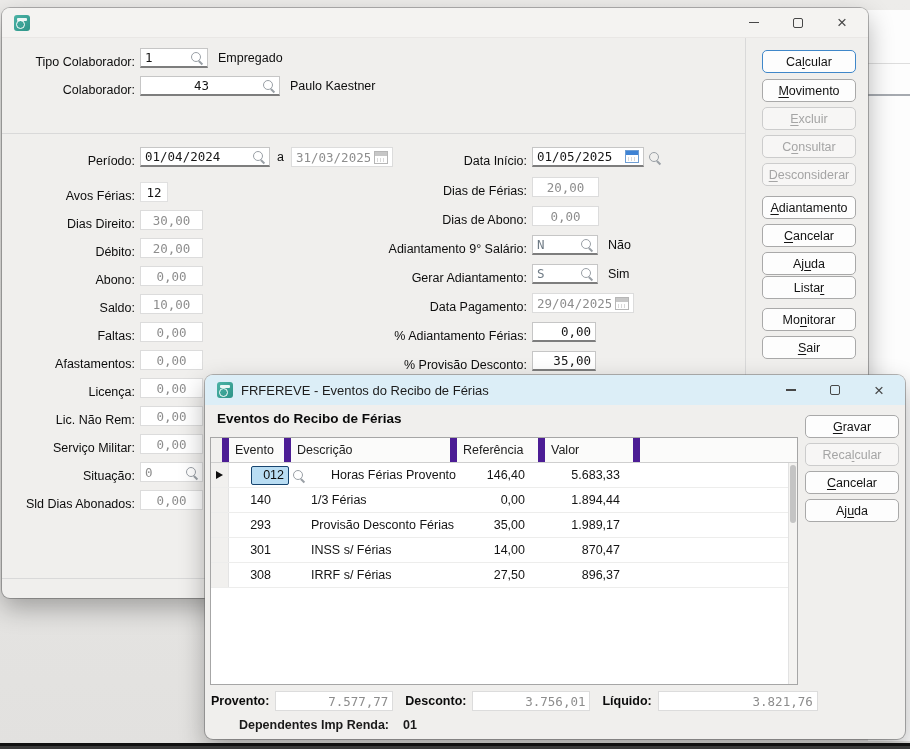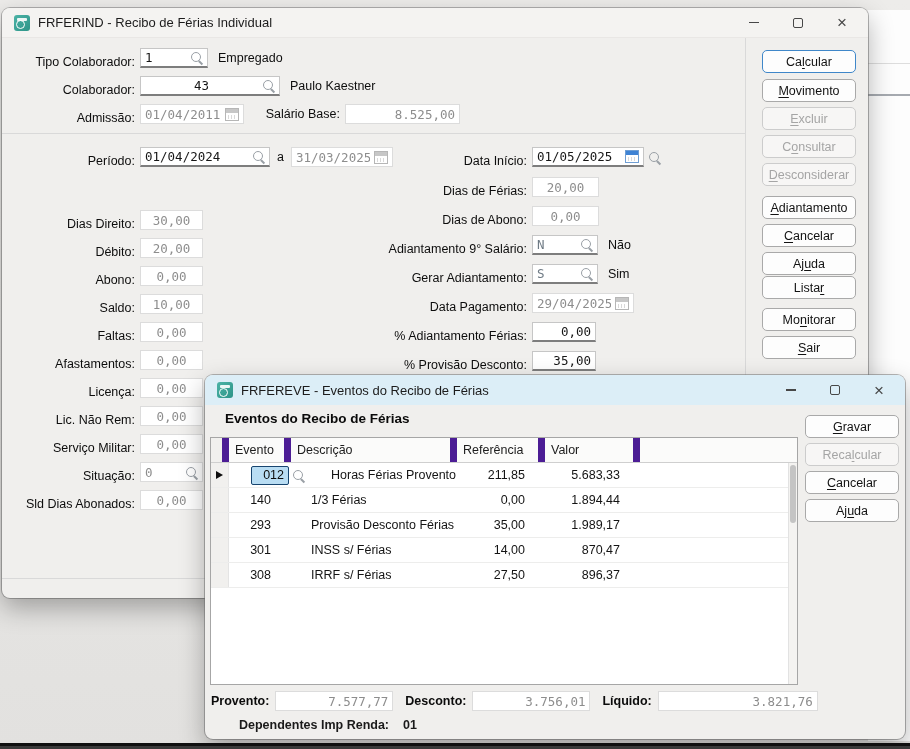--- a/index.html
+++ b/index.html
@@ -105,34 +105,33 @@
   .gsb .thumb { position:absolute; left:1px; top:2px; width:6px; height:58px;
     background:#c4c4c4; border-radius:3px; }
 
   
   .cbot { position:absolute; left:0; right:0; top:310px; height:72px; padding:6px 0 0 6px; }
   .trow { display:flex; align-items:center; height:20px; white-space:nowrap; }
   .trow .blbl { font-weight:bold; color:#0b0b0b; margin-right:6px; }
   .deprow { margin-top:4px; padding-left:28px; display:flex; align-items:center; height:20px; }
   .deprow .blbl { font-weight:bold; }
   .deprow .dval { font-weight:bold; margin-left:14px; }
-  .section-title { position:absolute; left:20px; top:36px; font-weight:bold; font-size:13.5px; color:#0a0a0a; }
+  .section-title { position:absolute; left:12px; top:36px; font-weight:bold; font-size:13.5px; color:#0a0a0a; }
 </style>
 </head>
 <body>
 
 <div class="bg-right">
   <div class="ln1"></div>
   <div class="ln2"></div>
 </div>
 
 <div class="win main" style="left:2px; top:8px; width:866px; height:590px;">
   <div class="titlebar">
     <span class="app-icon"></span>
-    <span class="title">FRFERIND - Recibo de Férias Individual</span>
     <span class="wcs">
       <span class="wc">
           <span class="glyph-min"></span>
         </span>
       <span class="wc">
           <span class="glyph-max"></span>
         </span>
       <span class="wc">
           <span class="glyph-close">×</span>
         </span>
@@ -148,47 +147,42 @@
     <span class="desc-txt">Empregado</span>
   </div>
   <div class="frow" style="top:68px">
     <span class="lbl">Colaborador:</span>
     <span class="fld edit ctr" style="width:140px">
       <span class="v">43</span>
       <span class="ic-search"></span>
     </span>
     <span class="desc-txt">Paulo Kaestner</span>
   </div>
-  <div class="frow" style="top:96px">
-    <span class="lbl">Admissão:</span>
-    <span class="fld ro" style="width:104px">
-      <span class="v">01/04/2011</span>
-      <span class="ic-cal"></span>
-    </span>
-    <span class="desc-txt" style="margin-left:14px; width:82px; text-align:right">Salário Base:</span>
-    <span class="fld ro tar" style="width:115px; margin-left:5px">
-      <span class="v">8.525,00</span>
-    </span>
-  </div>
 
   <div class="hline" style="left:0; top:125px; width:743px"></div>
 
   <div class="frow" style="top:139px">
     <span class="lbl">Período:</span>
     <span class="fld edit" style="width:130px">
       <span class="v">01/04/2024</span>
       <span class="ic-search"></span>
     </span>
     <span class="sep-a">a</span>
     <span class="fld ro" style="width:102px">
       <span class="v">31/03/2025</span>
       <span class="ic-cal"></span>
     </span>
   </div>
 
+  <div class="frow" style="top:174px">
+    <span class="lbl">Avos Férias:</span>
+    <span class="fld edit ctr" style="width:28px; border:1px solid #e0e0e0; color:#161616">
+        <span class="v">12</span>
+      </span>
+  </div>
   <div class="frow" style="top:202px">
     <span class="lbl">Dias Direito:</span>
     <span class="fld ro ctr" style="width:63px">
         <span class="v">30,00</span>
       </span>
   </div>
   <div class="frow" style="top:230px">
     <span class="lbl">Débito:</span>
     <span class="fld ro ctr" style="width:63px">
         <span class="v">20,00</span>
@@ -349,21 +343,21 @@
       <span class="gh c3">Referência</span>
       <span class="gh c4">Valor</span>
     </div>
     <div class="grow">
       <span class="gmark">
           <span class="tri"></span>
         </span>
       <span class="gc evento" style="padding-right:2px"><span class="cell-editor">012</span></span>
       <span class="ic-search" style="margin:0 6px 0 1px"></span>
       <span class="gc desc" style="width:146px">Horas Férias Provento</span>
-      <span class="gc ref">211,85</span>
+      <span class="gc ref">146,40</span>
       <span class="gc val">5.683,33</span>
     </div>
     <div class="grow">
       <span class="gmark"></span>
       <span class="gc evento">140</span>
       <span class="gc desc">1/3 Férias</span>
       <span class="gc ref">0,00</span>
       <span class="gc val">1.894,44</span>
     </div>
     <div class="grow">

